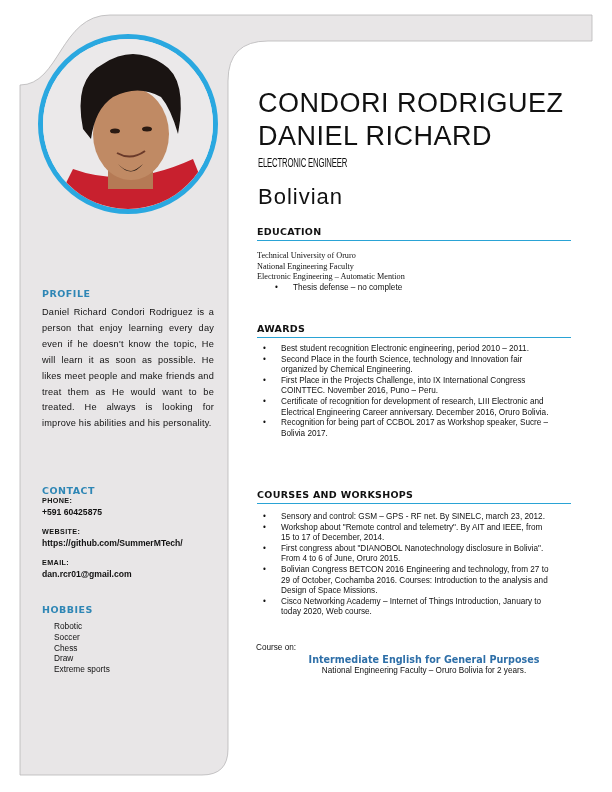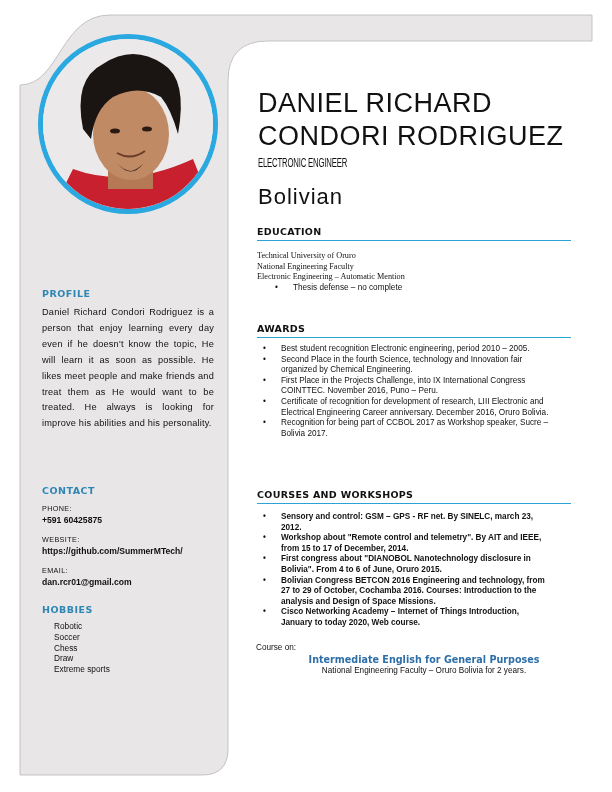--- a/index.html
+++ b/index.html
@@ -21,21 +21,21 @@
     .sidebar { position: absolute; left: 42px; top: 288px; width: 172px; }
     .side-heading {
       color: #2e86b5; font-weight: bold; font-size: 9.5px; letter-spacing: 0.5px;
       font-family: "DejaVu Sans", sans-serif;
     }
     .profile-text {
       margin-top: 6px; font-size: 9.2px; line-height: 15.9px; text-align: justify;
       color: #111; letter-spacing: 0.2px;
     }
     .contact { position: absolute; left: 42px; top: 485px; width: 180px; }
-    .contact .label { font-size: 7.2px; margin-top: 8px; letter-spacing: 0.4px; }
+    .contact .label { font-size: 7.2px; margin-top: 0; letter-spacing: 0.4px; font-weight: bold; }
     .contact .value { font-size: 8.6px; margin-top: 2px; font-weight: bold; }
     .contact .group + .group { margin-top: 10px; }
     .hobbies { position: absolute; left: 42px; top: 604px; width: 172px; }
     .hobbies ul { list-style: none; margin-top: 6px; }
     .hobbies li { font-size: 8.3px; line-height: 10.8px; padding-left: 12px; }
 
     
     .name {
       position: absolute; left: 258px; top: 87px; font-size: 27px; line-height: 33px;
       letter-spacing: 0.5px; font-weight: normal; color: #111;
@@ -55,21 +55,21 @@
       letter-spacing: 0.3px; padding-bottom: 3px; border-bottom: 1.5px solid #2aa3d5;
     }
     .edu-lines { margin-top: 10px; font-size: 8.2px; line-height: 10.6px; font-family: Liberation Serif, serif; }
     .bullets { list-style: none; }
     .bullets li { position: relative; font-size: 8.2px; line-height: 10.6px; }
     .bullets li::before {
       content: "\2022"; position: absolute; left: -18px; top: 0;
     }
     .edu-bullets { margin-left: 36px; }
     .award-bullets { margin-left: 24px; margin-top: 6px; width: 270px; }
-    .course-bullets { margin-left: 24px; margin-top: 8px; width: 270px; font-weight: bold; }
+    .course-bullets { margin-left: 24px; margin-top: 8px; width: 270px; }
     .course-on { position: absolute; left: 256px; top: 643px; font-size: 8.2px; }
     .english {
       position: absolute; left: 257px; top: 654px; width: 334px; text-align: center;
       font-family: "DejaVu Sans", sans-serif; font-weight: bold; color: #2e6fa8; font-size: 9.6px;
     }
     .english-sub {
       position: absolute; left: 257px; top: 666px; width: 334px; text-align: center; font-size: 8.2px;
     }
   </style>
 </head>
@@ -127,42 +127,42 @@
   <ul>
     <li>Robotic</li>
     <li>Soccer</li>
     <li>Chess</li>
     <li>Draw</li>
     <li>Extreme sports</li>
   </ul>
 </div>
 
 <div class="name">
+  <div>CONDORI RODRIGUEZ</div>
   <div>DANIEL RICHARD</div>
-  <div>CONDORI RODRIGUEZ</div>
 </div>
 <div class="title">ELECTRONIC ENGINEER</div>
 <div class="nationality">Bolivian</div>
 
 <div class="section" style="top: 226px;">
   <div class="section-head">EDUCATION</div>
   <div class="edu-lines">
     <div>Technical University of Oruro</div>
     <div>National Engineering Faculty</div>
     <div>Electronic Engineering – Automatic Mention</div>
   </div>
   <ul class="bullets edu-bullets">
     <li>Thesis defense – no complete</li>
   </ul>
 </div>
 
 <div class="section" style="top: 323px;">
   <div class="section-head">AWARDS</div>
   <ul class="bullets award-bullets">
-    <li>Best student recognition Electronic engineering, period 2010 – 2005.</li>
+    <li>Best student recognition Electronic engineering, period 2010 – 2011.</li>
     <li>Second Place in the fourth Science, technology and Innovation fair organized by Chemical Engineering.</li>
     <li>First Place in the Projects Challenge, into IX International Congress COINTTEC. November 2016, Puno – Peru.</li>
     <li>Certificate of recognition for development of research, LIII Electronic and Electrical Engineering Career anniversary. December 2016, Oruro Bolivia.</li>
     <li>Recognition for being part of CCBOL 2017 as Workshop speaker, Sucre – Bolivia 2017.</li>
   </ul>
 </div>
 
 <div class="section" style="top: 489px;">
   <div class="section-head">COURSES AND WORKSHOPS</div>
   <ul class="bullets course-bullets">

